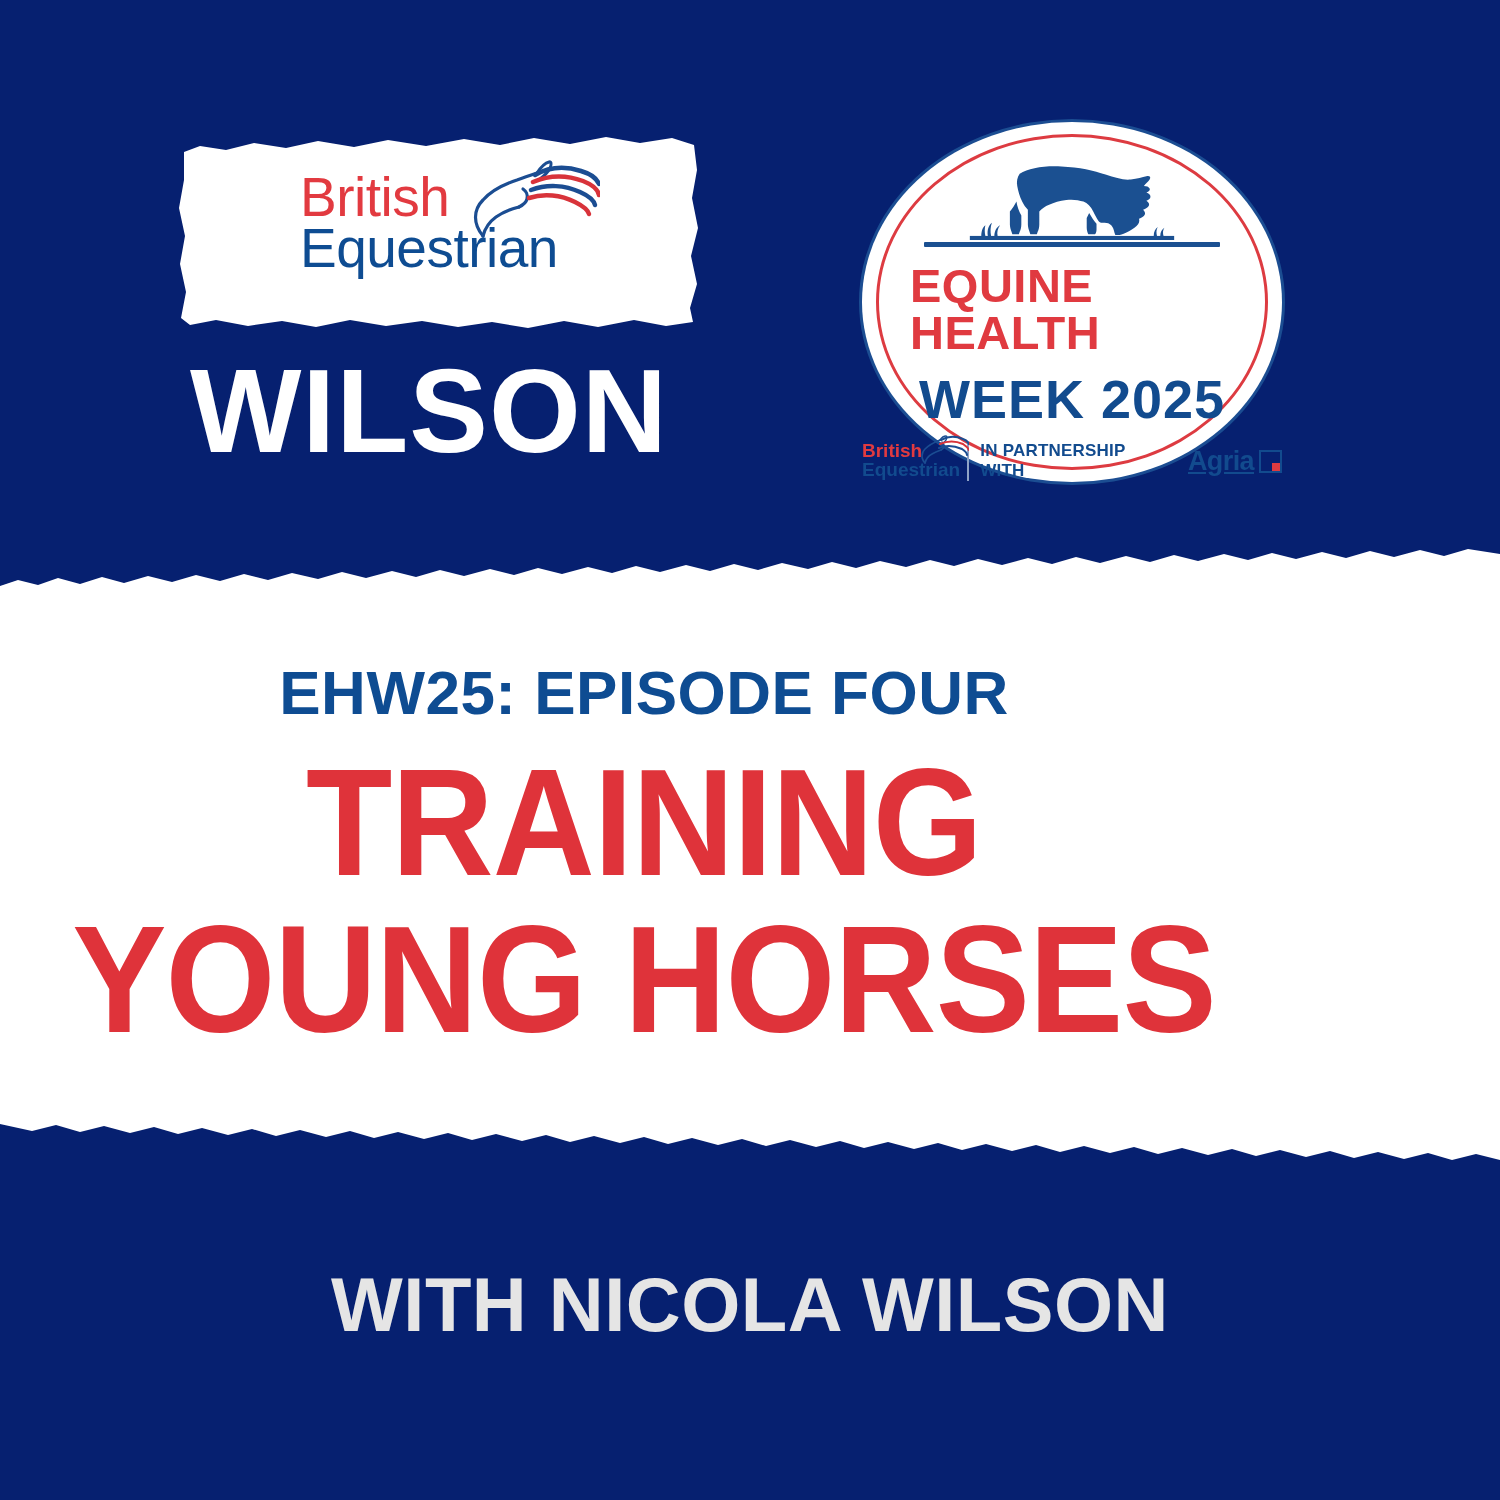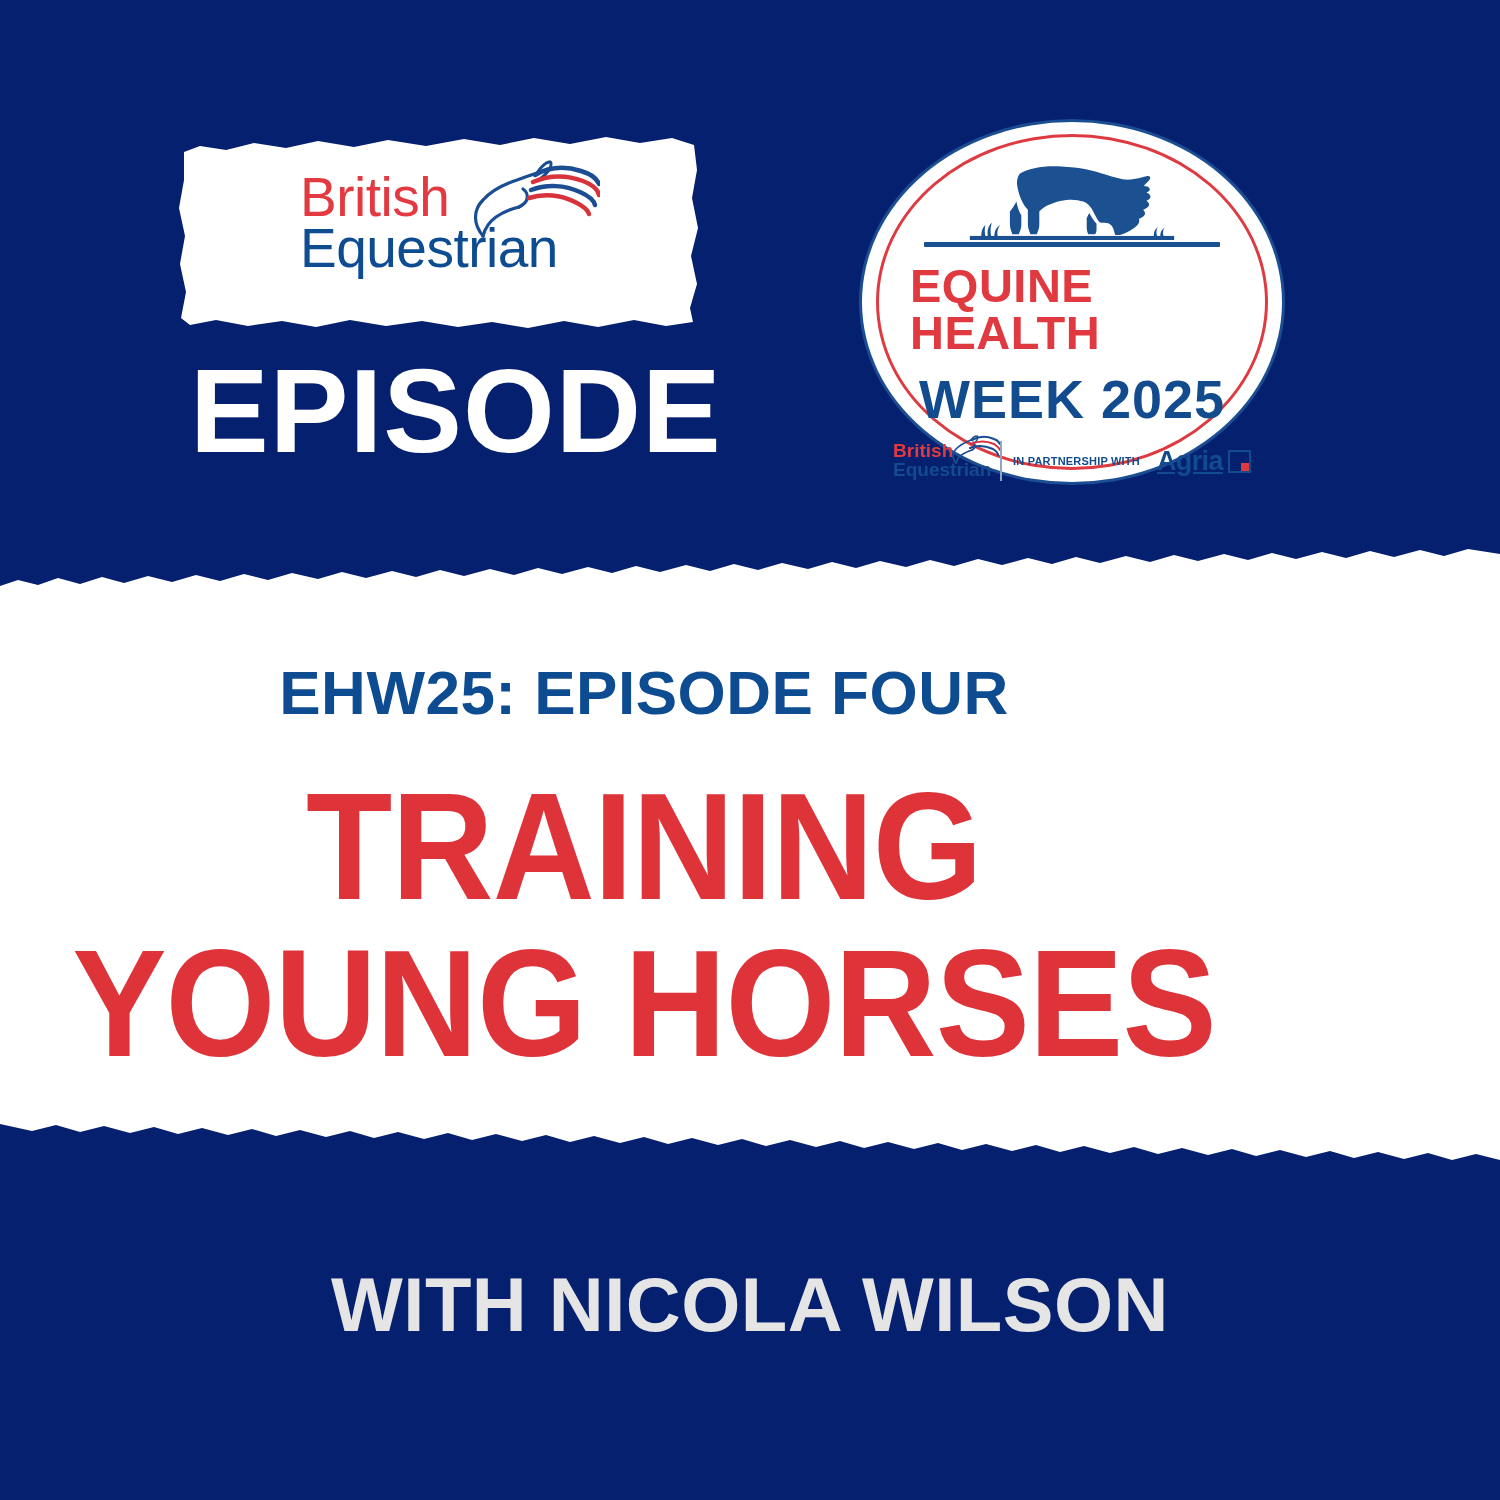--- a/index.html
+++ b/index.html
@@ -171,21 +171,21 @@
     font-size: 19px; font-weight: 700; color: #124B8E; line-height: 1;
     font-family: "Liberation Sans", sans-serif;
   }
   .ehw-be-mini .mhorse {
     position: absolute; left: 57px; top: -5px; width: 50px; height: 30px;
   }
   .ehw-divider {
     width: 2px; height: 40px; background: #8FA3C6;
   }
   .ehw-ip {
-    font-size: 11px;
+    font-size: 17px;
     font-weight: 700;
     color: #124B8E;
     letter-spacing: 0.2px;
     font-family: "Liberation Sans", sans-serif;
   }
   .agria {
     display: flex; align-items: center; gap: 3px;
     margin-left: 6px;
   }
   .agria-word {
@@ -229,21 +229,21 @@
   .title-line {
     font-size: 152px;
     font-weight: 700;
     color: #DF333A;
     line-height: 1.03;
     letter-spacing: -1px;
     font-family: "Liberation Sans", sans-serif;
     transform: scaleX(0.93);
   }
   .title-block {
-    margin-top: 44px;
+    margin-top: 20px;
   }
 
   
   .bottom {
     position: absolute;
     left: 0;
     top: 1155px;
     width: 1500px;
     height: 345px;
     text-align: center;
@@ -284,21 +284,21 @@
         <path d="M18,78 C20,70 24,64 31,59 C38,54 46,51 54,49" fill="none" stroke="#1B4D92" stroke-width="3.2" stroke-linecap="round"></path>
         <path d="M54,49 C58,47 61,45 62,41 C63,37 61,33 58,31" fill="none" stroke="#1B4D92" stroke-width="3.2" stroke-linecap="round"></path>
         <path d="M72,15 C76,9 80,5 84,4 C86,3 87,6 85,10 C83,14 79,18 75,21" fill="none" stroke="#1B4D92" stroke-width="3" stroke-linecap="round"></path>
         <path d="M70,17 C84,9 100,8 116,13 C126,16 132,21 134,26" fill="none" stroke="#1B4D92" stroke-width="4.5" stroke-linecap="round"></path>
         <path d="M68,24 C84,17 102,17 118,23 C128,27 133,32 134,37" fill="none" stroke="#D8333A" stroke-width="4.5" stroke-linecap="round"></path>
         <path d="M66,32 C82,26 100,27 115,34 C124,38 129,43 130,47" fill="none" stroke="#1B4D92" stroke-width="4.5" stroke-linecap="round"></path>
         <path d="M64,40 C79,35 96,37 110,44 C118,48 123,52 124,56" fill="none" stroke="#D8333A" stroke-width="4.5" stroke-linecap="round"></path>
       </svg>
     </div>
 
-    <div class="podcast">EPISODE</div>
+    <div class="podcast">WILSON</div>
 
     <div class="ehw-badge">
       <div class="ehw-oval-outer"></div>
       <div class="ehw-oval-ring"></div>
       <div class="ehw-inner">
         <svg class="ehw-horse" viewBox="0 0 250 98">
           <path fill="#1B5091" d="M61,12 C72,5 90,2 112,3 C134,4 152,8 166,13 C178,17 188,20 197,19
             C205,18 211,16 216,15 C220,14 222,16 220,19 C218,22 215,24 213,27
             C216,27 219,28 220,30 C221,32 219,34 216,35 C219,36 221,38 221,40
             C221,42 219,44 216,45 C219,47 220,49 219,51 C218,53 215,55 212,56

